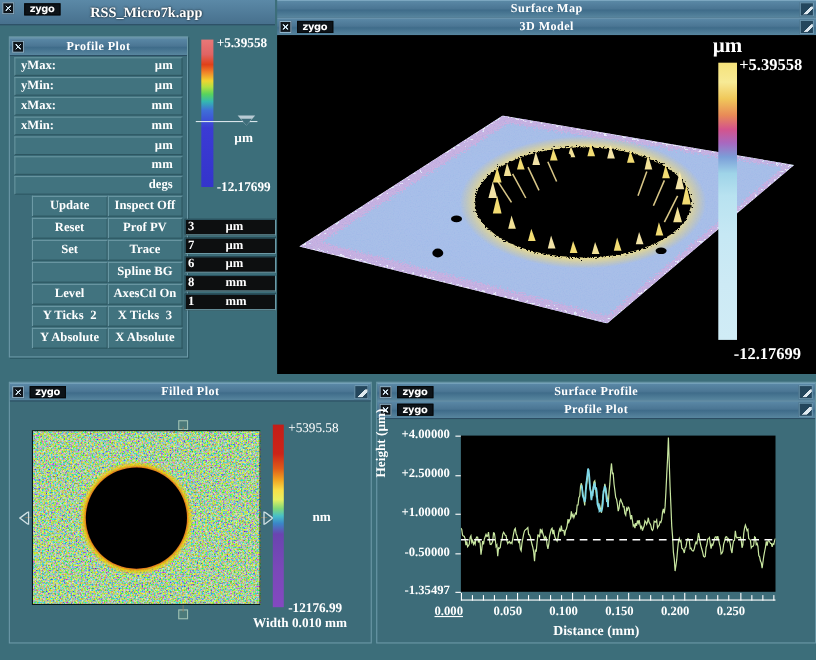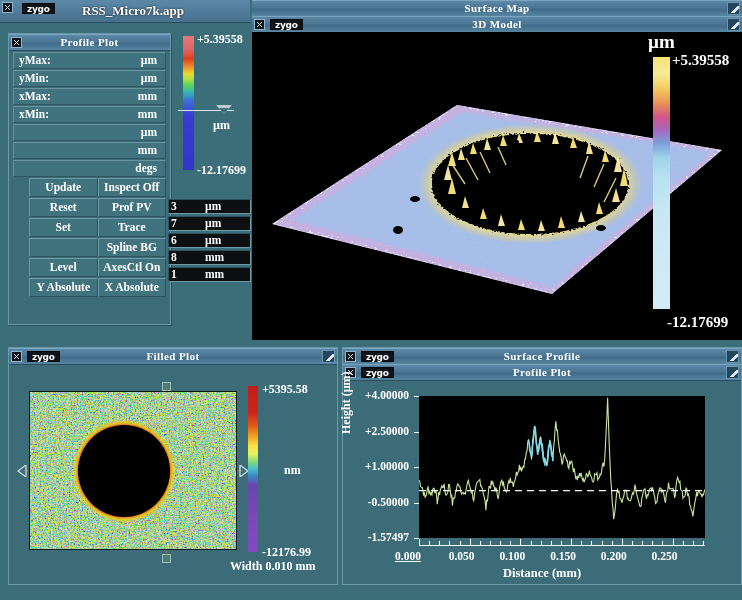--- a/index.html
+++ b/index.html
@@ -147,21 +147,21 @@
   #cb3d-unit{position:absolute;left:-5px;top:-26px;font-size:19px;font-weight:bold;color:#fff;}
   #cb3d-hi{position:absolute;left:19px;top:-5px;font-size:15px;font-weight:bold;color:#fff;white-space:nowrap;}
   #cb3d-lo{position:absolute;left:14px;bottom:-22px;font-size:15px;font-weight:bold;color:#fff;white-space:nowrap;}
 
   
   #filledwin{position:absolute;left:8px;top:347px;width:330px;height:238px;
     background:#3d6c79;border:1px solid #6c9aa8;box-sizing:border-box;}
   #filledwin .tb{left:0;top:0;width:328px;}
   #fpcanvas{position:absolute;left:20px;top:43px;width:208px;height:159px;background:#112;overflow:hidden;}
   #fpcb{position:absolute;left:239px;top:38px;width:10px;height:166px;}
-  #fp-hi{position:absolute;left:253px;top:34px;font-size:12px;font-weight:bold;white-space:nowrap;text-align:right;}
+  #fp-hi{position:absolute;left:253px;top:34px;font-size:12px;font-weight:normal;white-space:nowrap;text-align:right;}
   #fp-lo{position:absolute;left:253px;top:197px;font-size:12px;font-weight:bold;white-space:nowrap;}
   #fp-unit{position:absolute;left:275px;top:115px;font-size:12px;font-weight:bold;}
   #fp-width{position:absolute;left:221px;top:211px;font-size:12px;font-weight:bold;white-space:nowrap;}
   .handle{position:absolute;width:9px;height:9px;background:#4b7a7a;border:1px solid #9dc0b4;box-sizing:border-box;}
 
   
   #profwin{position:absolute;left:342px;top:347px;width:400px;height:238px;
     background:#3d6c79;border:1px solid #6c9aa8;box-sizing:border-box;}
   #profwin .tb1{left:0;top:0;width:398px;}
   #profwin .tb2{left:0;top:16px;width:398px;}
@@ -235,20 +235,28 @@
         <div class="btn">Set</div>
         <div class="btn">Trace</div>
       </div>
       <div class="btnrow">
         <div class="btn empty"></div>
         <div class="btn">Spline BG</div>
       </div>
       <div class="btnrow">
         <div class="btn">Level</div>
         <div class="btn">AxesCtl On</div>
+      </div>
+      <div class="btnrow">
+        <div class="btn">
+          <span class="k">Y  Ticks</span><span class="v">2</span>
+        </div>
+        <div class="btn">
+          <span class="k">X  Ticks</span><span class="v">3</span>
+        </div>
       </div>
       <div class="btnrow">
         <div class="btn">Y  Absolute</div>
         <div class="btn">X  Absolute</div>
       </div>
     </div>
   </div>
 
   <div id="cbsmall">
     <div class="bar" style="background:linear-gradient(180deg,
@@ -520,21 +528,21 @@
 
     <div id="yaxis">
         <div class="ylab" style="top: 41px; right: 332px;">+4.00000</div>
         <div class="ytick" style="left: 71px; top: 48px;"></div>
         <div class="ylab" style="top: 76.5px; right: 332px;">+2.50000</div>
         <div class="ytick" style="left: 71px; top: 83.5px;"></div>
         <div class="ylab" style="top: 112px; right: 332px; margin-left: 12px;">+1.00000</div>
         <div class="ytick" style="left: 71px; top: 119px;"></div>
         <div class="ylab" style="top: 147.5px; right: 332px;">-0.50000</div>
         <div class="ytick" style="left: 71px; top: 154.5px;"></div>
-        <div class="ylab" style="top: 183px; right: 332px;">-1.57497</div>
+        <div class="ylab" style="top: 183px; right: 332px;">-1.35497</div>
         <div class="ytick" style="left: 71px; top: 190px;"></div>
       </div>
 
     <div id="ppplot">
       <svg id="ppsvg" width="286" height="142" viewBox="0 0 286 142">
           <path d="M0.00 84.09 L0.76 85.33 L1.52 90.48 L2.28 91.28 L3.04 91.55 L3.80 93.73 L4.56 99.63 L5.32 96.23 L6.09 101.09 L6.85 100.08 L7.61 98.67 L8.37 92.54 L9.13 91.11 L9.89 96.99 L10.65 95.27 L11.41 98.74 L12.17 96.91 L12.93 98.74 L13.69 93.62 L14.45 92.10 L15.21 92.39 L15.97 97.19 L16.73 94.30 L17.49 97.91 L18.26 108.19 L19.02 102.78 L19.78 95.95 L20.54 98.80 L21.30 94.09 L22.06 91.92 L22.82 89.82 L23.58 91.59 L24.34 91.25 L25.10 87.73 L25.86 94.49 L26.62 98.76 L27.38 99.04 L28.14 97.73 L28.90 96.11 L29.66 88.46 L30.43 88.69 L31.19 93.73 L31.95 100.81 L32.71 99.43 L33.47 109.66 L34.23 102.11 L34.99 102.58 L35.75 101.69 L36.51 96.25 L37.27 95.12 L38.03 89.75 L38.79 87.89 L39.55 89.14 L40.31 90.55 L41.07 90.90 L41.84 95.70 L42.60 98.09 L43.36 96.81 L44.12 96.25 L44.88 97.99 L45.64 97.14 L46.40 98.06 L47.16 93.36 L47.92 89.08 L48.68 85.66 L49.44 84.41 L50.20 89.12 L50.96 90.98 L51.72 94.09 L52.48 96.96 L53.24 95.78 L54.01 103.08 L54.77 104.69 L55.53 97.68 L56.29 93.73 L57.05 89.64 L57.81 86.70 L58.57 85.72 L59.33 85.10 L60.09 84.43 L60.85 83.60 L61.61 89.99 L62.37 90.09 L63.13 92.20 L63.89 95.64 L64.65 99.02 L65.41 101.54 L66.18 105.89 L66.94 114.18 L67.70 103.63 L68.46 105.50 L69.22 97.50 L69.98 90.47 L70.74 90.68 L71.50 92.45 L72.26 84.74 L73.02 87.90 L73.78 85.93 L74.54 89.27 L75.30 91.35 L76.06 95.14 L76.82 91.85 L77.59 92.85 L78.35 99.41 L79.11 103.00 L79.87 98.76 L80.63 91.32 L81.39 88.14 L82.15 85.17 L82.91 84.18 L83.67 89.61 L84.43 85.65 L85.19 91.26 L85.95 93.44 L86.71 94.28 L87.47 95.93 L88.23 93.20 L88.99 88.02 L89.76 84.97 L90.52 87.29 L91.28 81.70 L92.04 86.52 L92.80 86.28 L93.56 86.18 L94.32 90.87 L95.08 86.29 L95.84 84.88 L96.60 82.01 L97.36 75.90 L98.12 78.78 L98.88 76.50 L99.64 75.67 L100.40 68.88 L101.16 73.54 L101.93 71.73 L102.69 74.55 L103.45 72.35 L104.21 70.46 L104.97 71.17 L105.73 63.14 L106.49 63.08 L107.25 56.47 L108.01 55.07 L108.77 46.15 L109.53 43.32 L110.29 47.76 L111.05 54.42 L111.81 57.57 L112.57 63.55 L113.34 49.48 L114.10 47.53 L114.86 39.66 L115.62 30.78 L116.38 36.98 L117.14 46.16 L117.90 48.94 L118.66 57.26 L119.42 53.88 L120.18 48.81 L120.94 42.19 L121.70 41.20 L122.46 47.63 L123.22 55.53 L123.98 55.26 L124.74 62.67 L125.51 65.39 L126.27 63.78 L127.03 66.99 L127.79 70.13 L128.55 59.77 L129.31 53.88 L130.07 50.93 L130.83 43.80 L131.59 47.57 L132.35 52.26 L133.11 56.62 L133.87 64.74 L134.63 51.31 L135.39 43.94 L136.15 32.41 L136.91 25.30 L137.68 34.57 L138.44 34.29 L139.20 43.96 L139.96 49.73 L140.72 56.14 L141.48 57.86 L142.24 62.06 L143.00 68.62 L143.76 66.10 L144.52 59.82 L145.28 58.08 L146.04 60.19 L146.80 61.64 L147.56 64.74 L148.32 64.62 L149.09 70.98 L149.85 72.44 L150.61 66.11 L151.37 67.59 L152.13 64.99 L152.89 65.76 L153.65 70.63 L154.41 76.10 L155.17 72.25 L155.93 77.10 L156.69 82.21 L157.45 81.01 L158.21 84.04 L158.97 79.57 L159.73 81.90 L160.49 77.17 L161.26 79.57 L162.02 76.79 L162.78 80.90 L163.54 84.22 L164.30 82.70 L165.06 86.45 L165.82 84.01 L166.58 82.28 L167.34 77.48 L168.10 78.47 L168.86 80.65 L169.62 78.58 L170.38 74.67 L171.14 78.81 L171.90 80.03 L172.66 81.57 L173.43 85.30 L174.19 86.12 L174.95 84.39 L175.71 77.75 L176.47 78.43 L177.23 78.58 L177.99 76.84 L178.75 83.76 L179.51 82.37 L180.27 81.68 L181.03 78.34 L181.79 78.98 L182.55 76.19 L183.31 69.57 L184.07 66.57 L184.84 70.72 L185.60 64.80 L186.36 51.37 L187.12 35.49 L187.88 20.96 L188.64 1.79 L189.40 24.02 L190.16 46.42 L190.92 63.82 L191.68 82.27 L192.44 91.87 L193.20 106.21 L193.96 112.00 L194.72 123.14 L195.48 118.11 L196.24 112.59 L197.01 103.66 L197.77 96.26 L198.53 93.56 L199.29 96.36 L200.05 95.29 L200.81 102.28 L201.57 102.88 L202.33 104.31 L203.09 106.71 L203.85 102.13 L204.61 101.16 L205.37 96.61 L206.13 93.98 L206.89 93.99 L207.65 95.50 L208.41 102.78 L209.18 102.26 L209.94 104.19 L210.70 104.79 L211.46 104.80 L212.22 102.72 L212.98 98.97 L213.74 96.82 L214.50 98.11 L215.26 94.02 L216.02 88.65 L216.78 92.53 L217.54 97.42 L218.30 100.67 L219.06 103.30 L219.82 106.19 L220.59 109.63 L221.35 110.40 L222.11 109.79 L222.87 101.82 L223.63 99.25 L224.39 94.11 L225.15 93.86 L225.91 92.80 L226.67 98.07 L227.43 102.83 L228.19 98.83 L228.95 99.69 L229.71 97.17 L230.47 93.95 L231.23 92.15 L231.99 91.94 L232.76 94.05 L233.52 91.35 L234.28 94.65 L235.04 98.53 L235.80 101.46 L236.56 107.52 L237.32 106.78 L238.08 105.26 L238.84 98.94 L239.60 96.41 L240.36 93.07 L241.12 91.84 L241.88 92.37 L242.64 95.93 L243.40 94.01 L244.16 95.52 L244.93 98.87 L245.69 103.96 L246.45 106.74 L247.21 99.20 L247.97 95.57 L248.73 95.17 L249.49 86.66 L250.25 91.78 L251.01 93.05 L251.77 92.59 L252.53 92.81 L253.29 92.78 L254.05 92.36 L254.81 94.79 L255.57 101.92 L256.34 99.32 L257.10 89.12 L257.86 84.12 L258.62 81.38 L259.38 83.59 L260.14 86.44 L260.90 85.32 L261.66 93.57 L262.42 94.33 L263.18 94.98 L263.94 102.12 L264.70 100.78 L265.46 100.68 L266.22 99.15 L266.98 92.15 L267.74 92.76 L268.51 99.14 L269.27 98.02 L270.03 100.79 L270.79 109.00 L271.55 110.20 L272.31 114.10 L273.07 115.51 L273.83 120.51 L274.59 115.15 L275.35 109.48 L276.11 105.37 L276.87 101.55 L277.63 96.04 L278.39 100.14 L279.15 95.78 L279.91 95.47 L280.68 96.48 L281.44 97.93 L282.20 98.03 L282.96 101.15 L283.72 98.34 L284.48 98.86 L285.24 95.33 L286.00 93.48" fill="none" stroke="#c8e6a0" stroke-width="1.1"></path>
           <path d="M109.53 45.04 L110.14 47.58 L110.75 54.03 L111.36 56.14 L111.97 57.70 L112.57 60.30 L113.18 57.15 L113.79 44.70 L114.40 40.50 L115.01 35.47 L115.62 30.03 L116.23 31.95 L116.83 38.57 L117.44 48.65 L118.05 51.13 L118.66 58.81 L119.27 52.42 L119.88 53.24 L120.49 47.11 L121.09 44.59 L121.70 43.87 L122.31 49.32 L122.92 47.08 L123.53 51.35 L124.14 62.28 L124.74 64.32 L125.35 61.63 L125.96 68.62 L126.57 68.06 L127.18 68.25 L127.79 68.52 L128.40 66.27 L129.00 61.90 L129.61 50.52 L130.22 49.40 L130.83 45.81 L131.44 47.69 L132.05 53.59 L132.66 59.19 L133.26 58.76 L133.87 65.08" fill="none" stroke="#7fd8e8" stroke-width="1.6"></path>
           <line x1="0" x2="286" y1="94.66666666666667" y2="94.66666666666667" stroke="#ffffff" stroke-width="1.2" stroke-dasharray="7 5"></line>
         </svg>
     </div>

